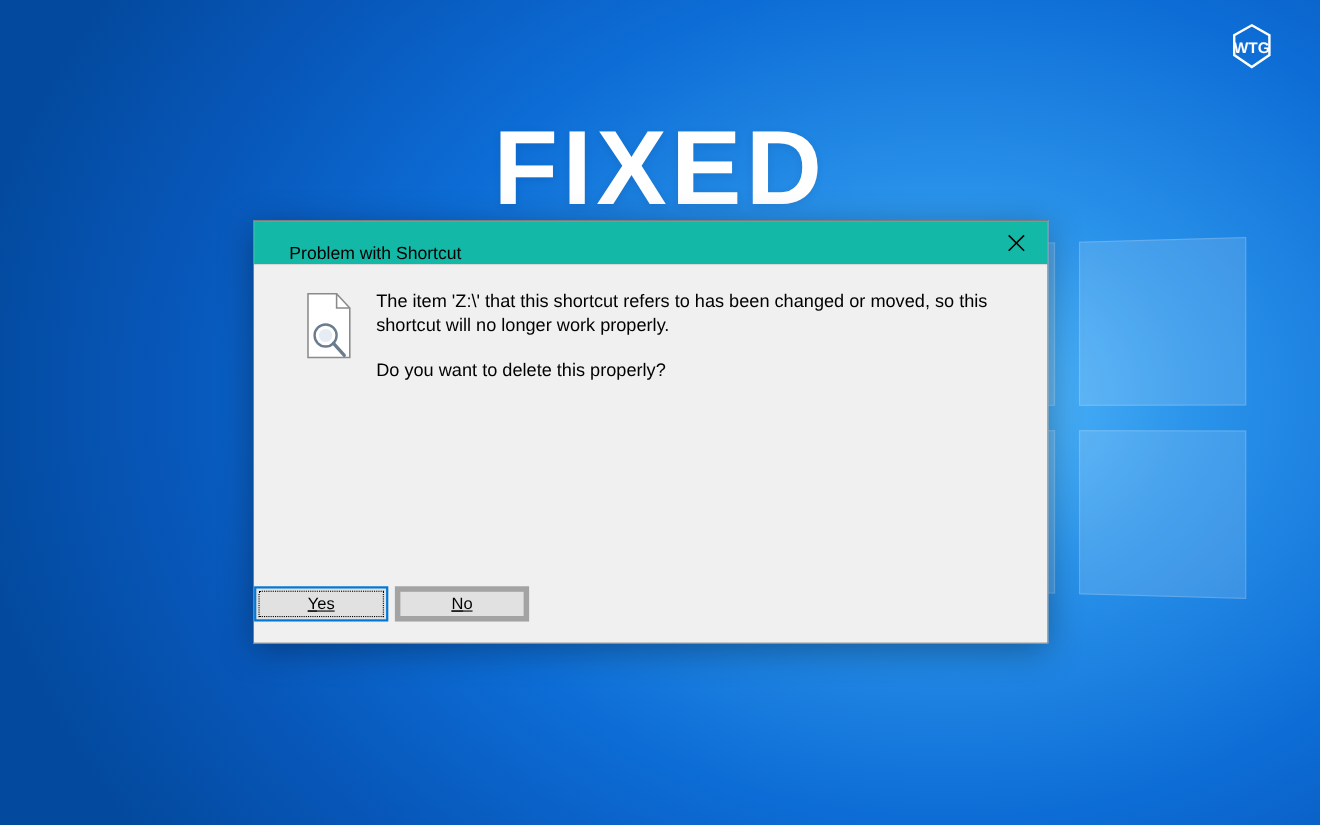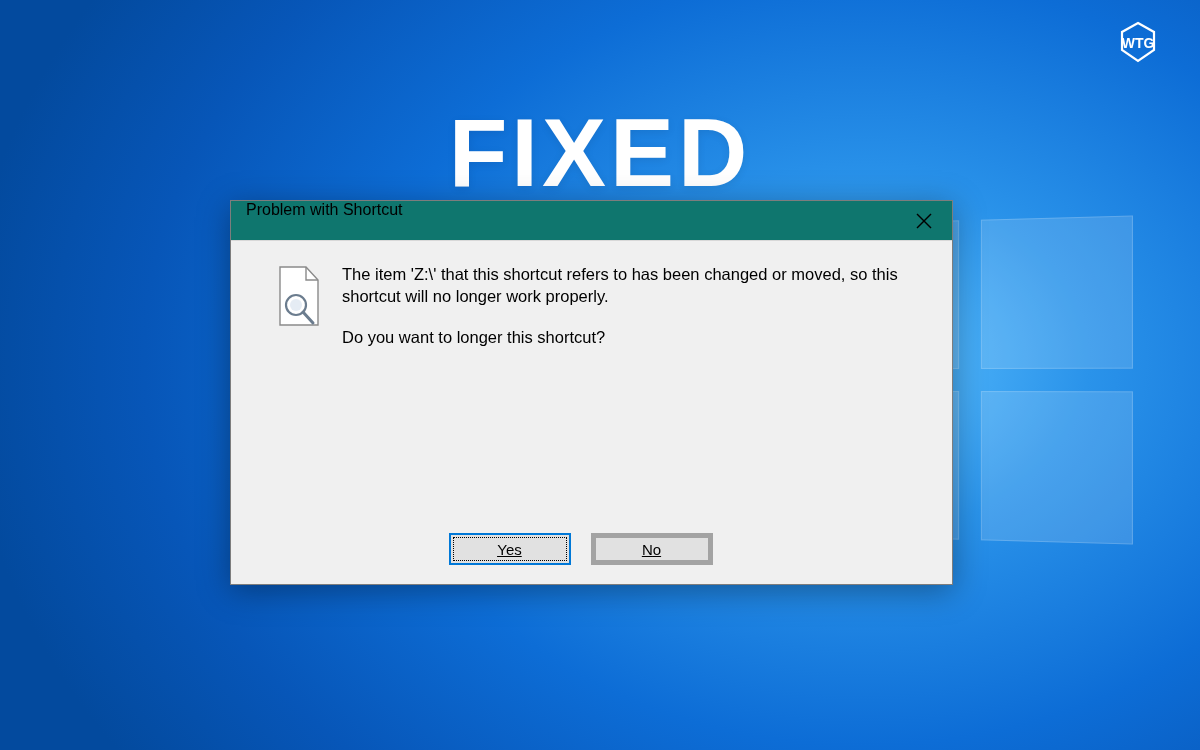--- a/index.html
+++ b/index.html
@@ -91,26 +91,26 @@
       height: 385px;
       background: #f0f0f0;
       border: 1px solid #7d7d7d;
       box-shadow: 0 6px 30px rgba(0,0,0,0.35);
       display: flex;
       flex-direction: column;
     }
     
     .titlebar {
       height: 40px;
-      background: #0f766e;
+      background: #14b8a6;
       border-bottom: 1px solid #d8d8d8;
       display: flex;
-      align-items: flex-start;
+      align-items: flex-end;
       justify-content: space-between;
-      padding-left: 15px;
+      padding-left: 32px;
     }
     
     .titlebar-title {
       font-size: 16px;
       color: #000;
     }
     
     .close-btn {
       width: 56px;
       height: 100%;
@@ -152,23 +152,23 @@
     }
     
     .body-text .msg-line1 {
       margin-bottom: 18px;
     }
     
     .dialog-actions {
       height: 60px;
       background: #f0f0f0;
       display: flex;
-      justify-content: center;
-      align-items: center;
-      gap: 20px;
+      justify-content: flex-start;
+      align-items: center;
+      gap: 6px;
       padding-right: 22px;
       padding-bottom: 10px;
     }
     
     .win-button {
       min-width: 122px;
       height: 32px;
       background: #e1e1e1;
       border: 5px solid #a3a3a3;
       font-size: 15px;
@@ -231,21 +231,21 @@
       <svg viewBox="0 0 52 64">
         <path d="M8 2 H34 L46 15 V60 H8 Z" fill="#fff" stroke="#8a8a8a" stroke-width="1.4"></path>
         <path d="M34 2 V15 H46" fill="none" stroke="#8a8a8a" stroke-width="1.4"></path>
         <circle cx="24" cy="40" r="10" fill="none" stroke="#6b7c8e" stroke-width="2.2"></circle>
         <ellipse cx="24" cy="40" rx="6" ry="6" fill="rgba(150,180,210,0.25)"></ellipse>
         <line x1="31" y1="47" x2="41" y2="58" stroke="#6b7c8e" stroke-width="3" stroke-linecap="round"></line>
       </svg>
     </div>
     <div class="body-text">
       <div class="msg-line1">The item 'Z:\' that this shortcut refers to has been changed or moved, so this shortcut will no longer work properly.</div>
-      <div class="msg-line2">Do you want to longer this shortcut?</div>
+      <div class="msg-line2">Do you want to delete this properly?</div>
     </div>
   </div>
 
   <div class="dialog-actions">
     <button class="win-button default">
       <span class="btn-label"><span class="u"><span style="text-decoration:underline">Y</span>es</span></span>
     </button>
     <button class="win-button">
       <span class="btn-label"><span class="u"><span style="text-decoration:underline">N</span>o</span></span>
     </button>

